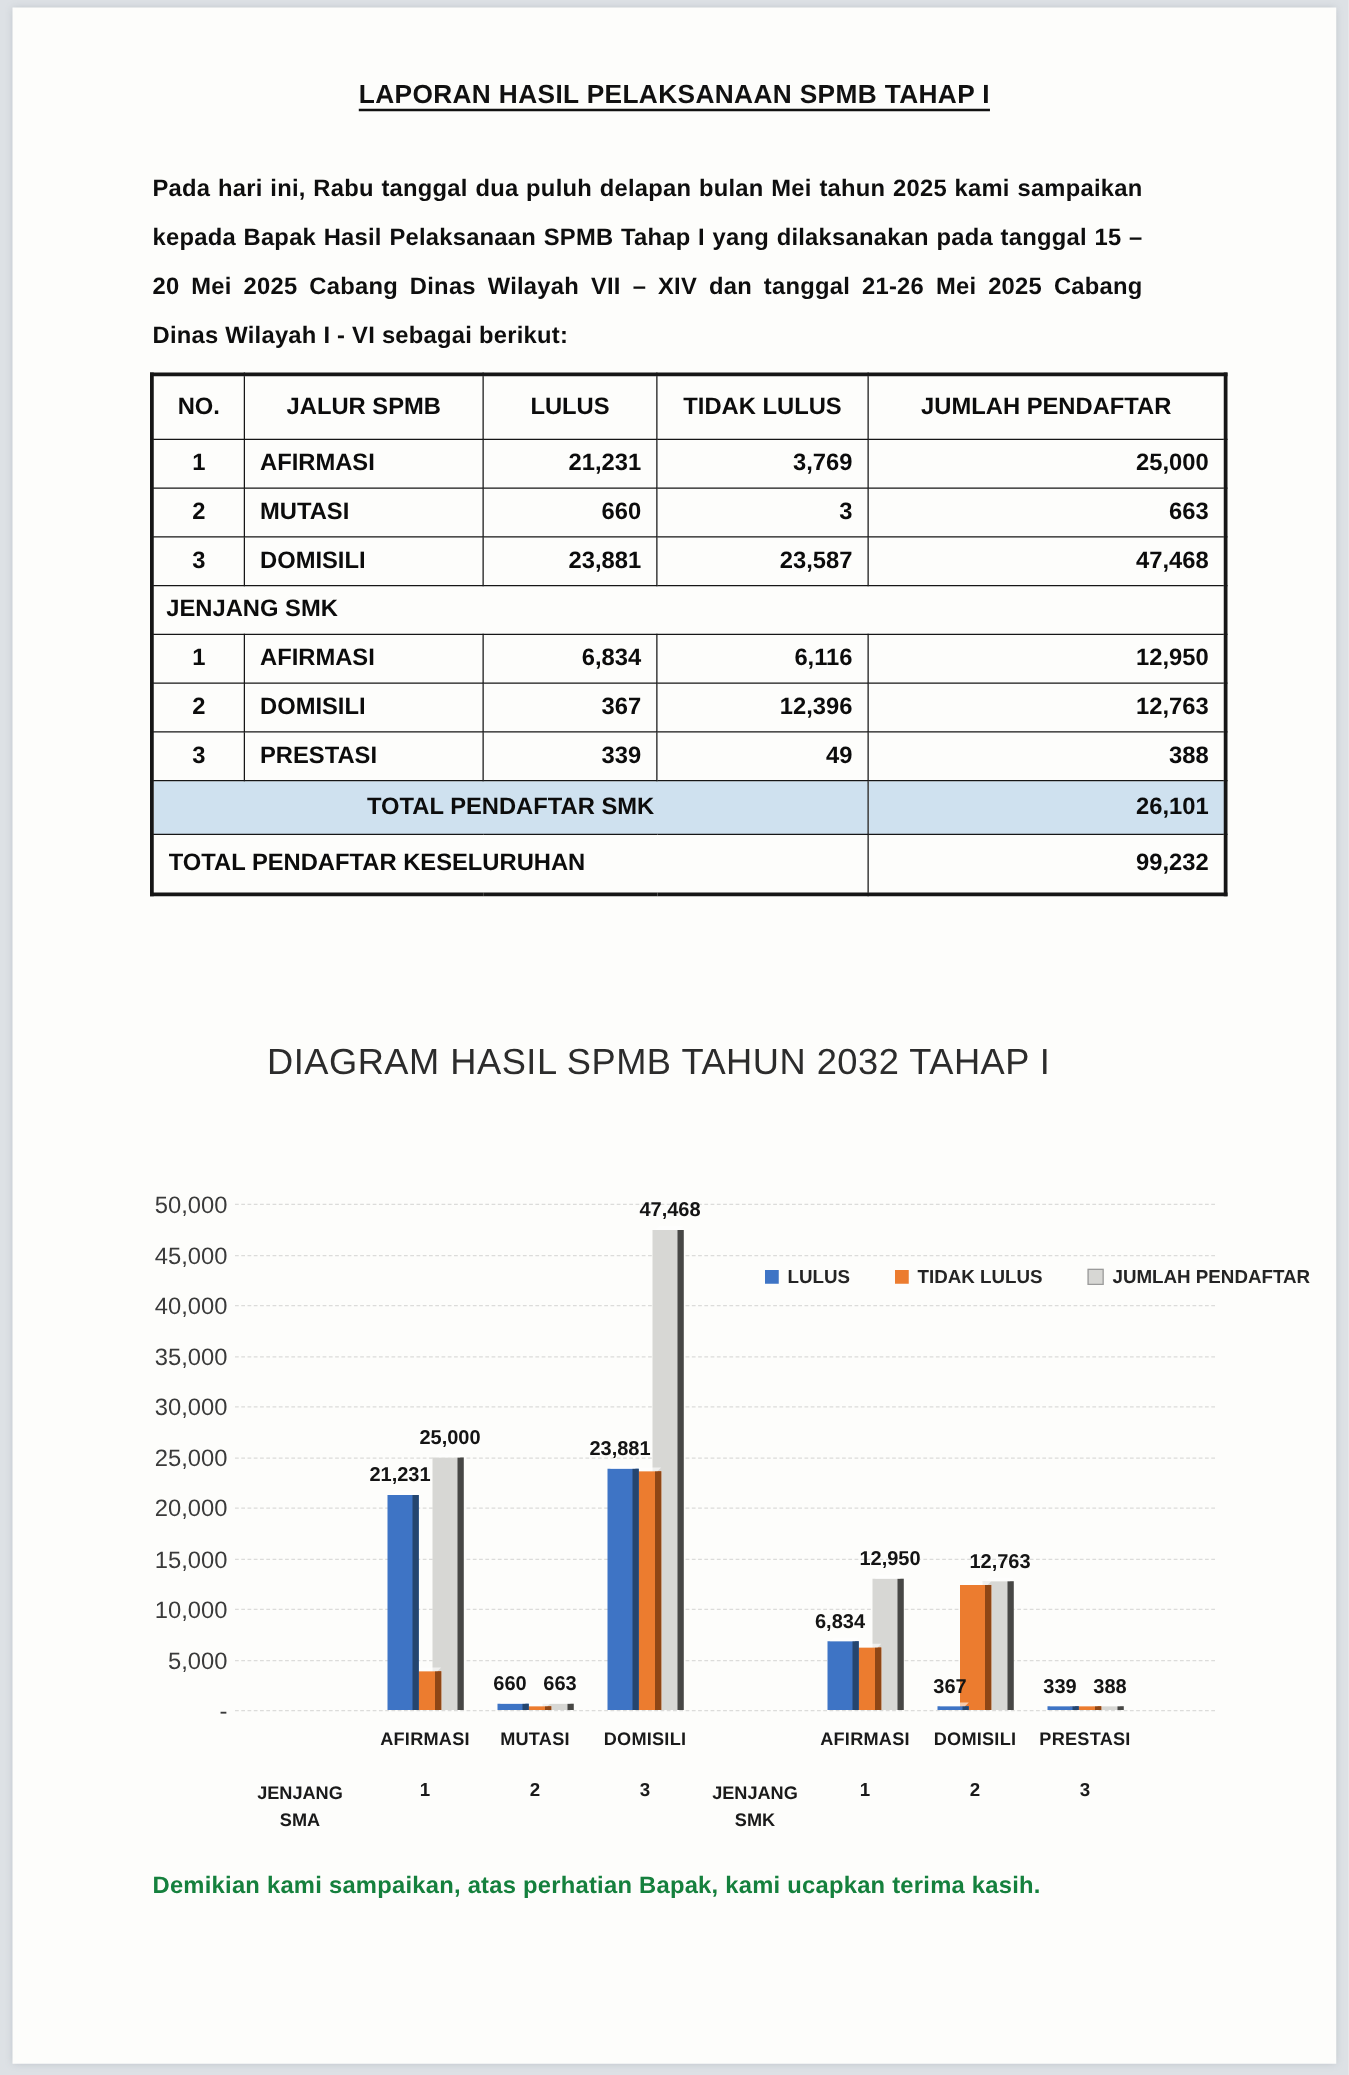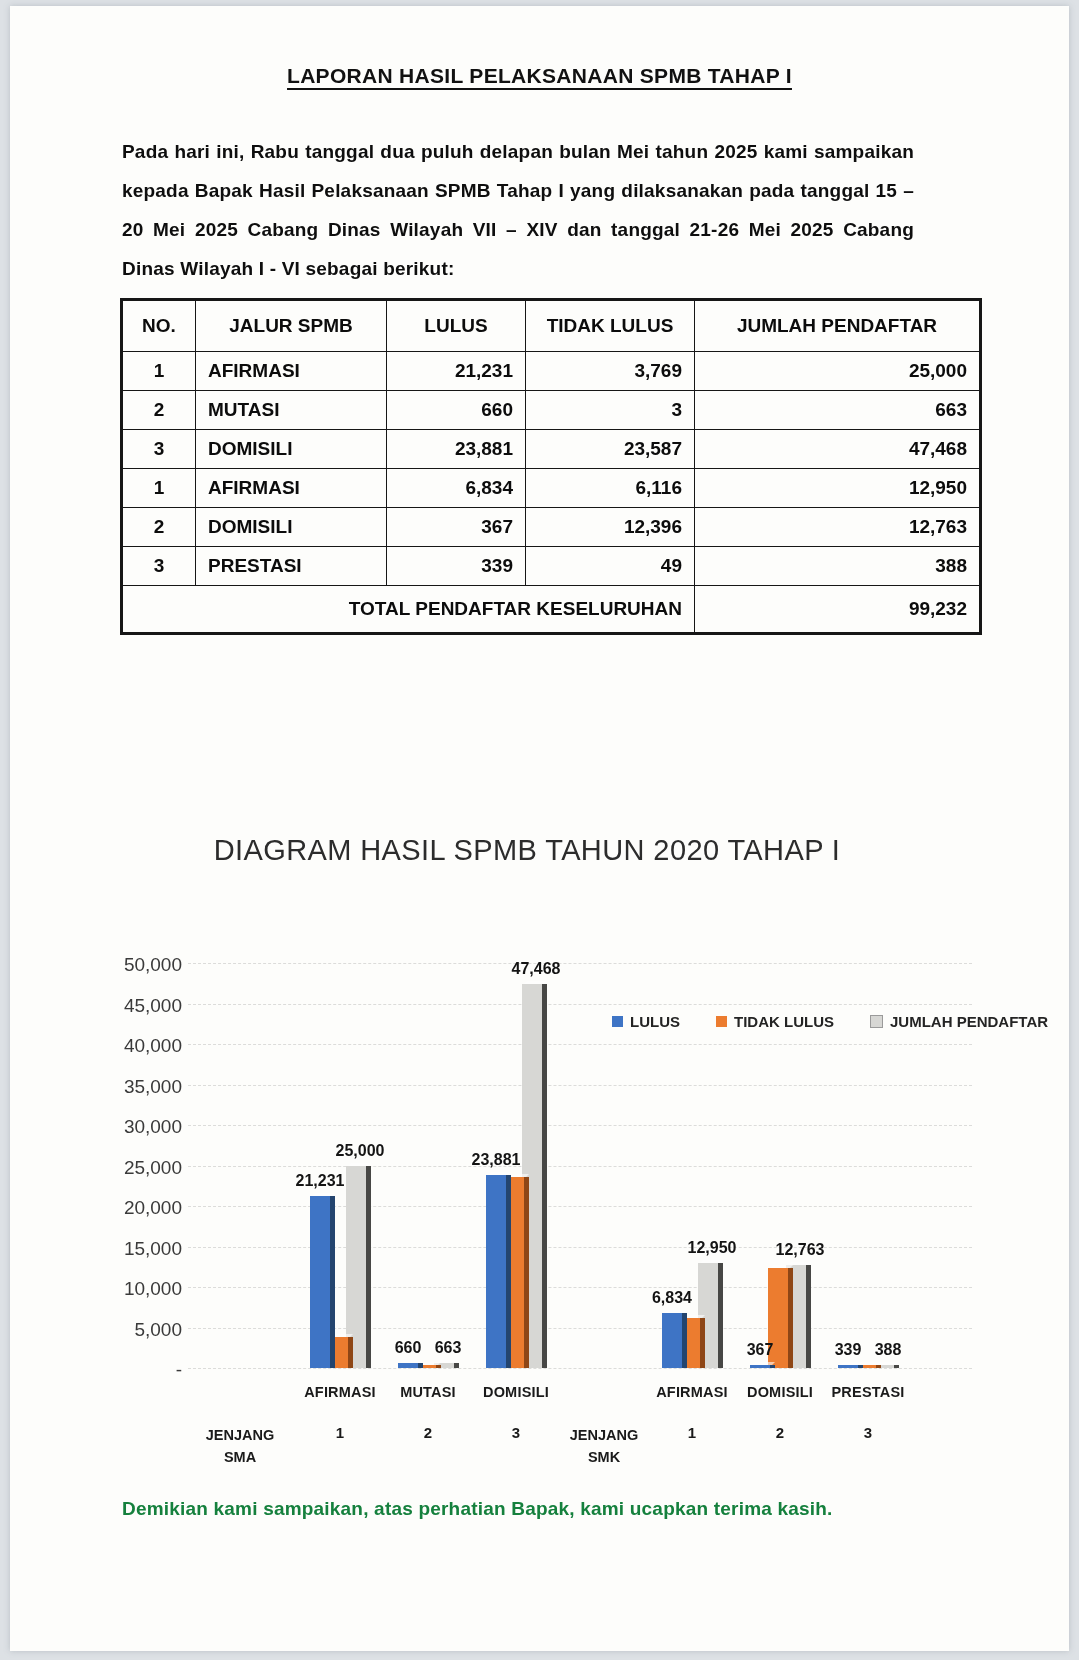--- a/index.html
+++ b/index.html
@@ -46,21 +46,21 @@
   td.cell-no{text-align:center;font-weight:600;height:38px;}
   td.cell-jalur{text-align:left;font-weight:600;}
   td.cell-num{text-align:right;font-weight:600;}
   tr.section-row td{
     height:38px;font-weight:700;text-align:left;padding-left:10px;
   }
   tr.total-row td{height:42px;background:#cfe1ef;}
   tr.total-row td.total-label{text-align:center;font-weight:600;}
   tr.total-row td.cell-num{font-weight:600;}
   tr.grand-row td{height:46px;}
-  tr.grand-row td.total-label{text-align:right;font-weight:700;}
+  tr.grand-row td.total-label{text-align:left;font-weight:700;}
   tr.grand-row td.cell-num{font-weight:700;}
   
   .chart{
     position:absolute;left:120px;top:828px;width:860px;height:660px;
   }
   .chart-title{
     position:absolute;top:6px;left:0;right:46px;text-align:center;
     font-size:29px;font-weight:400;color:#2c2c2c;letter-spacing:.4px;
     white-space:nowrap;
   }
@@ -139,20 +139,23 @@
         <td class="cell-num">3</td>
         <td class="cell-num">663</td>
       </tr>
       <tr class="data-row">
         <td class="cell-no">3</td>
         <td class="cell-jalur">DOMISILI</td>
         <td class="cell-num">23,881</td>
         <td class="cell-num">23,587</td>
         <td class="cell-num">47,468</td>
       </tr>
+      <tr class="section-row">
+        <td colspan="5">JENJANG SMK</td>
+      </tr>
       <tr class="data-row">
         <td class="cell-no">1</td>
         <td class="cell-jalur">AFIRMASI</td>
         <td class="cell-num">6,834</td>
         <td class="cell-num">6,116</td>
         <td class="cell-num">12,950</td>
       </tr>
       <tr class="data-row">
         <td class="cell-no">2</td>
         <td class="cell-jalur">DOMISILI</td>
@@ -160,29 +163,33 @@
         <td class="cell-num">12,396</td>
         <td class="cell-num">12,763</td>
       </tr>
       <tr class="data-row">
         <td class="cell-no">3</td>
         <td class="cell-jalur">PRESTASI</td>
         <td class="cell-num">339</td>
         <td class="cell-num">49</td>
         <td class="cell-num">388</td>
       </tr>
+      <tr class="total-row">
+        <td class="total-label" colspan="4">TOTAL PENDAFTAR SMK</td>
+        <td class="cell-num">26,101</td>
+      </tr>
       <tr class="grand-row">
         <td class="total-label" colspan="4">TOTAL PENDAFTAR KESELURUHAN</td>
         <td class="cell-num">99,232</td>
       </tr>
     </tbody>
 </table>
 
 <div class="chart">
-  <div class="chart-title">DIAGRAM HASIL SPMB TAHUN 2020 TAHAP I</div>
+  <div class="chart-title">DIAGRAM HASIL SPMB TAHUN 2032 TAHAP I</div>
   <div id="plot">
       <div class="gridline" style="left: 68px; top: 135px; width: 784px;"></div>
       <div class="ytick" style="top: 126px;">50,000</div>
       <div class="gridline" style="left: 68px; top: 175.5px; width: 784px;"></div>
       <div class="ytick" style="top: 166.5px;">45,000</div>
       <div class="gridline" style="left: 68px; top: 216px; width: 784px;"></div>
       <div class="ytick" style="top: 207px;">40,000</div>
       <div class="gridline" style="left: 68px; top: 256.5px; width: 784px;"></div>
       <div class="ytick" style="top: 247.5px;">35,000</div>
       <div class="gridline" style="left: 68px; top: 297px; width: 784px;"></div>

